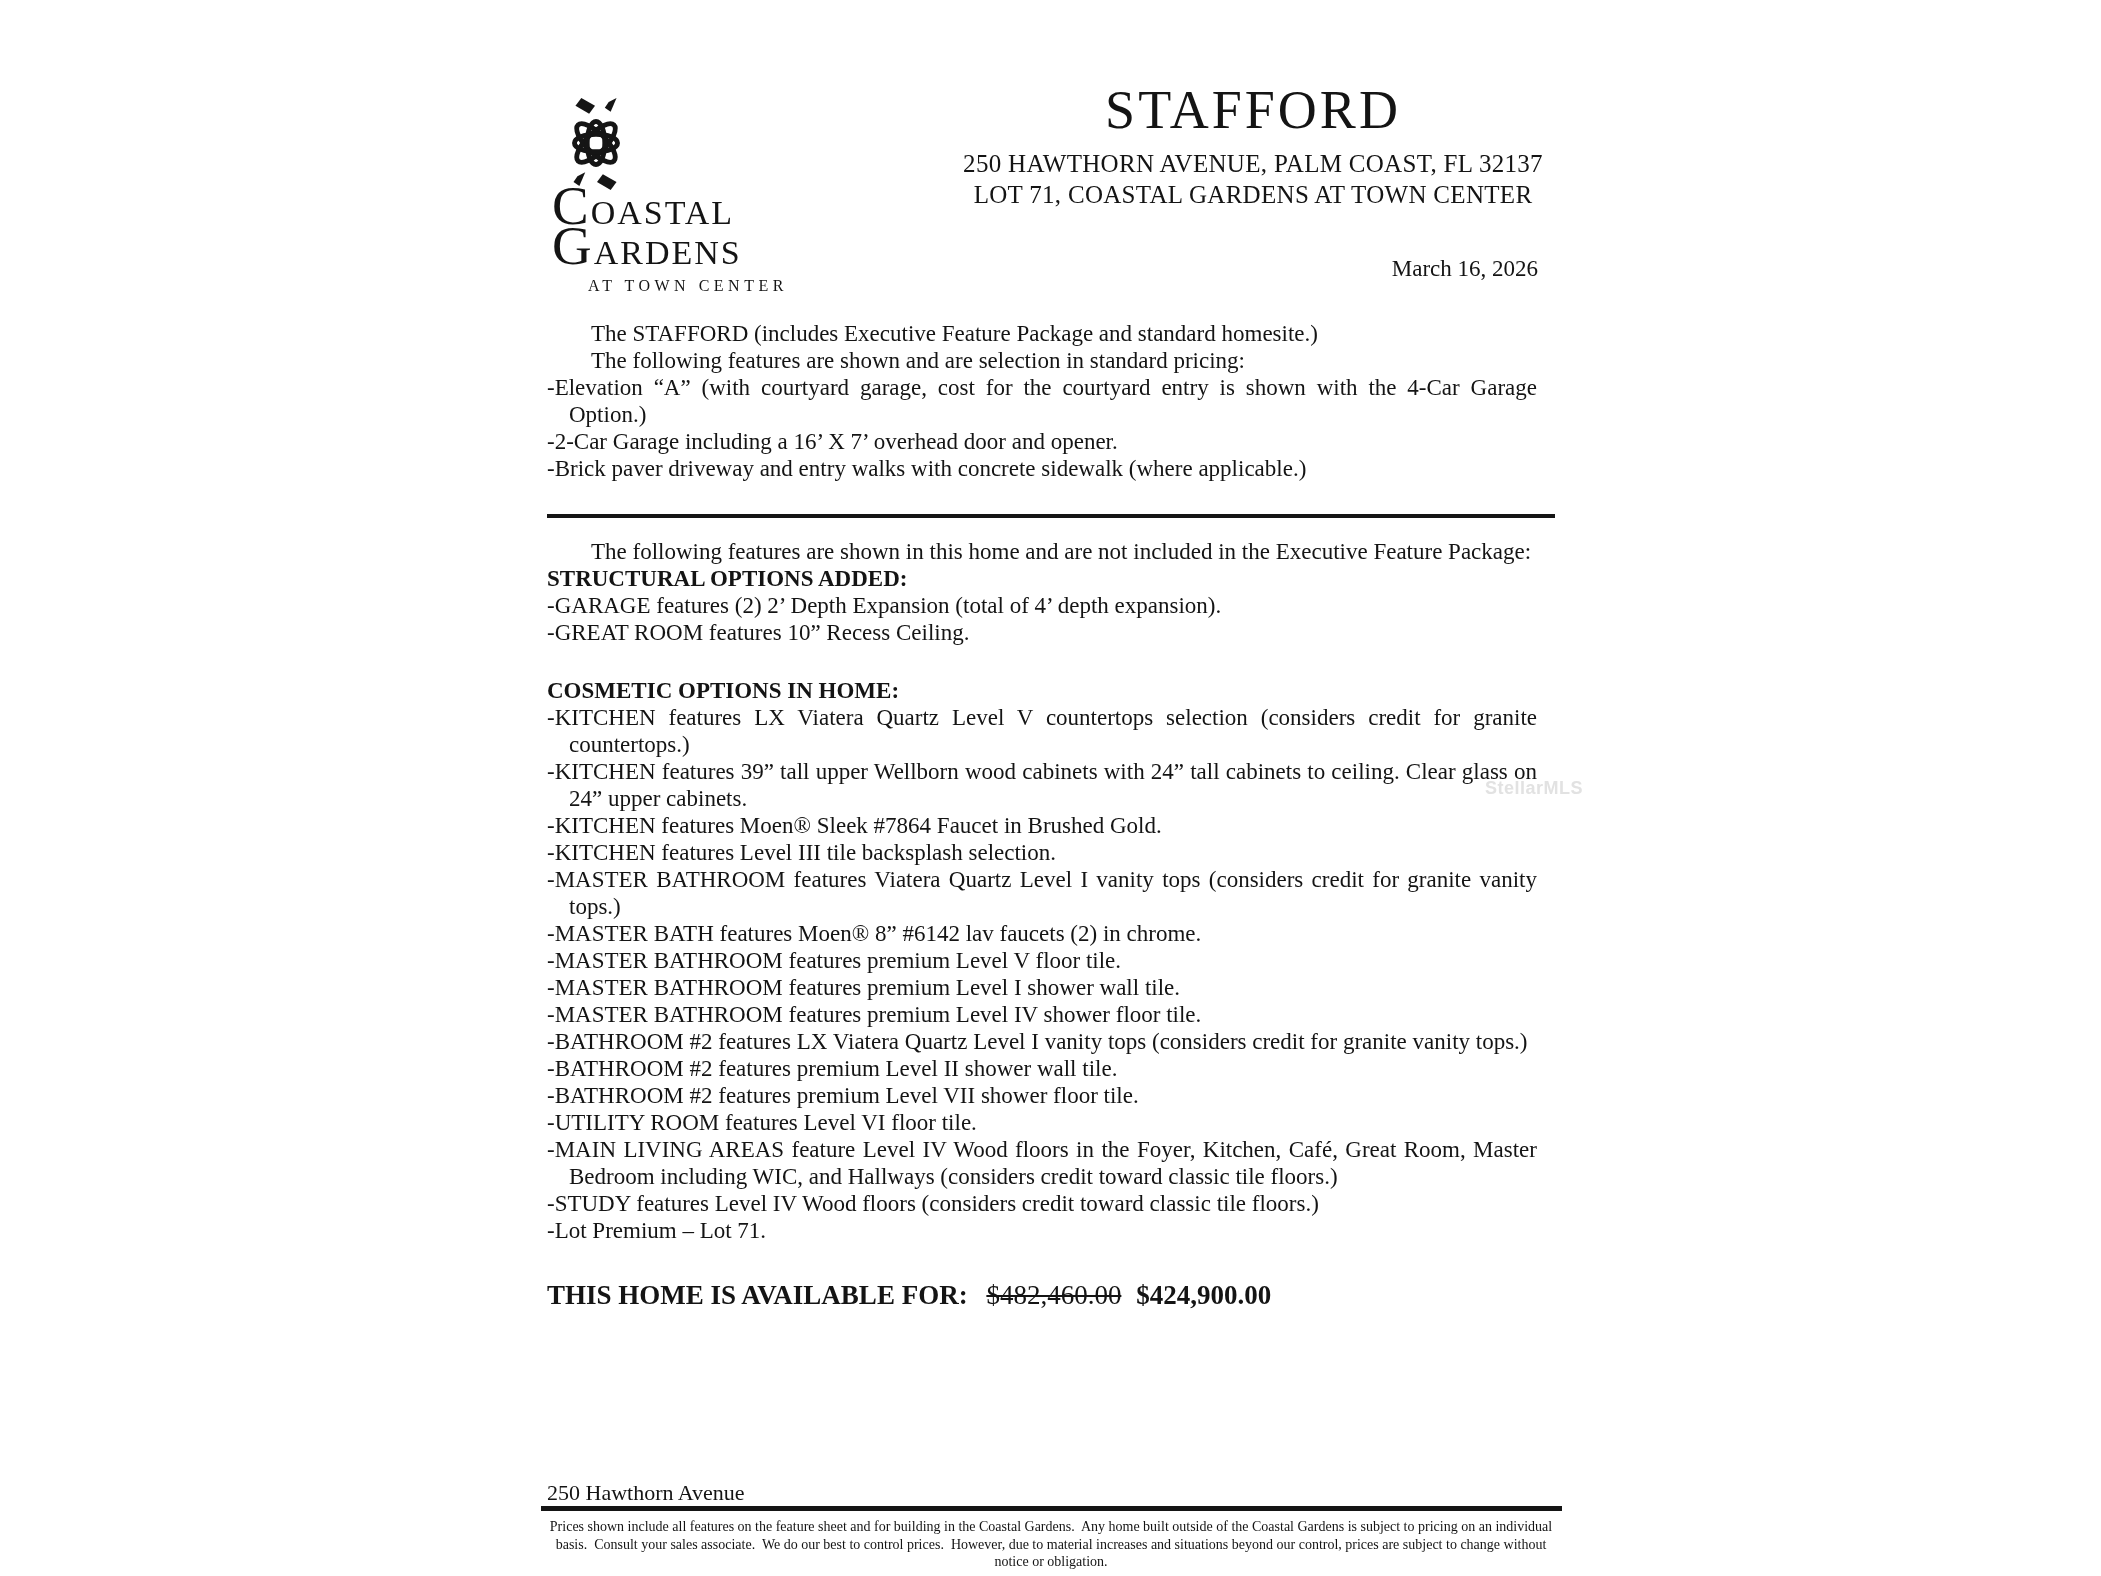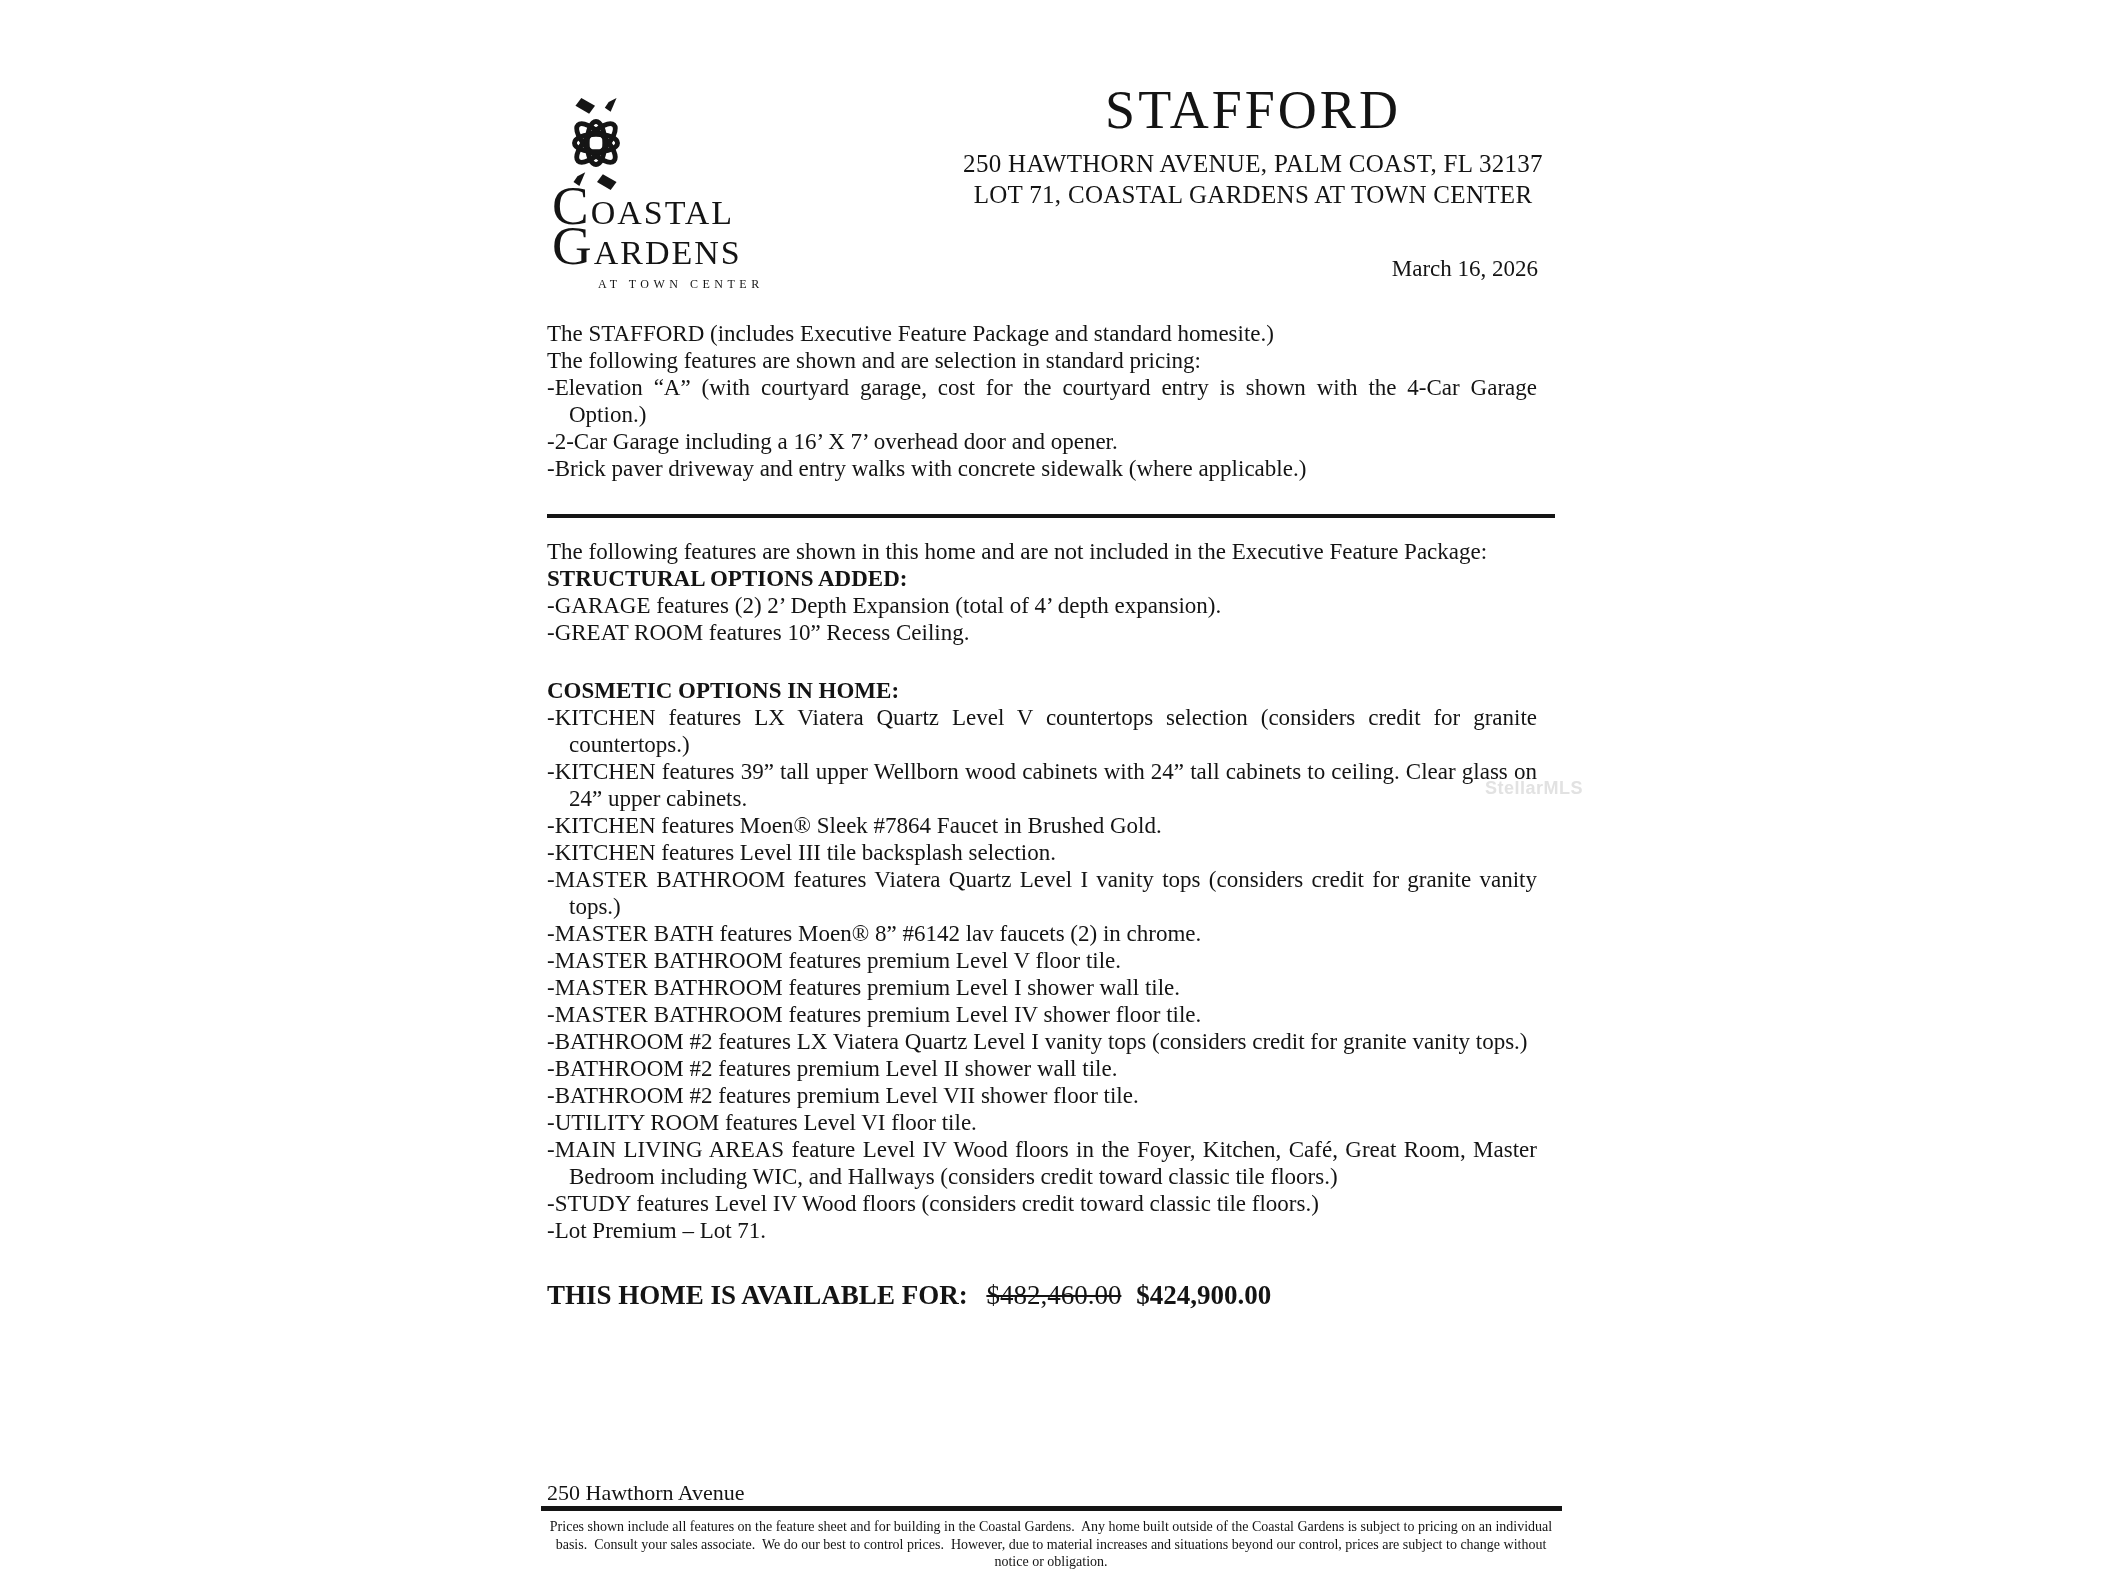--- a/index.html
+++ b/index.html
@@ -10,30 +10,30 @@
     overflow:hidden;
     font-family:"Liberation Serif","DejaVu Serif",serif;
     color:#141414;
   }
   
   .logo{position:absolute;left:552px;top:86px;display:flex;align-items:flex-start;flex-direction:column;}
   .logo-ornament{margin-top:8px;margin-right:10px;}
   .logo-text{display:block;}
   .logo-line{font-size:34px;line-height:38px;letter-spacing:2px;white-space:nowrap;}
   .logo-line::first-letter{font-size:55px;line-height:28px;}
-  .logo-tagline{font-size:12px;letter-spacing:4.5px;margin-top:5px;margin-left:46px;white-space:nowrap;}
+  .logo-tagline{font-size:16px;letter-spacing:4.5px;margin-top:5px;margin-left:36px;white-space:nowrap;}
   
   .header-block{position:absolute;left:950px;top:80px;width:606px;text-align:center;}
   .plan-title{font-size:54px;line-height:60px;letter-spacing:3px;}
   .addr{font-size:25px;line-height:31px;letter-spacing:0.3px;white-space:nowrap;}
   .addr-first{margin-top:8px;}
   .date{position:absolute;top:256px;right:563px;font-size:23px;}
   
   .content{position:absolute;left:547px;top:320px;width:990px;font-size:23px;line-height:27px;}
-  .line{white-space:normal;}
+  .line{white-space:normal;margin-left:44px;}
   .feature-item{text-align:justify;padding-left:22px;text-indent:-22px;}
   .divider{border:none;border-top:4px solid #151515;width:1008px;margin:32px 0 20px 0;}
   .section-heading{font-weight:bold;}
   .gap{margin-top:31px;}
   .price-line{margin-top:38px;width:1008px;font-size:27px;white-space:nowrap;}
   .price-label{font-weight:bold;}
   .old-price{font-weight:normal;text-decoration:line-through;margin:0 8px 0 12px;}
   .new-price{font-weight:bold;}
   
   .watermark{

